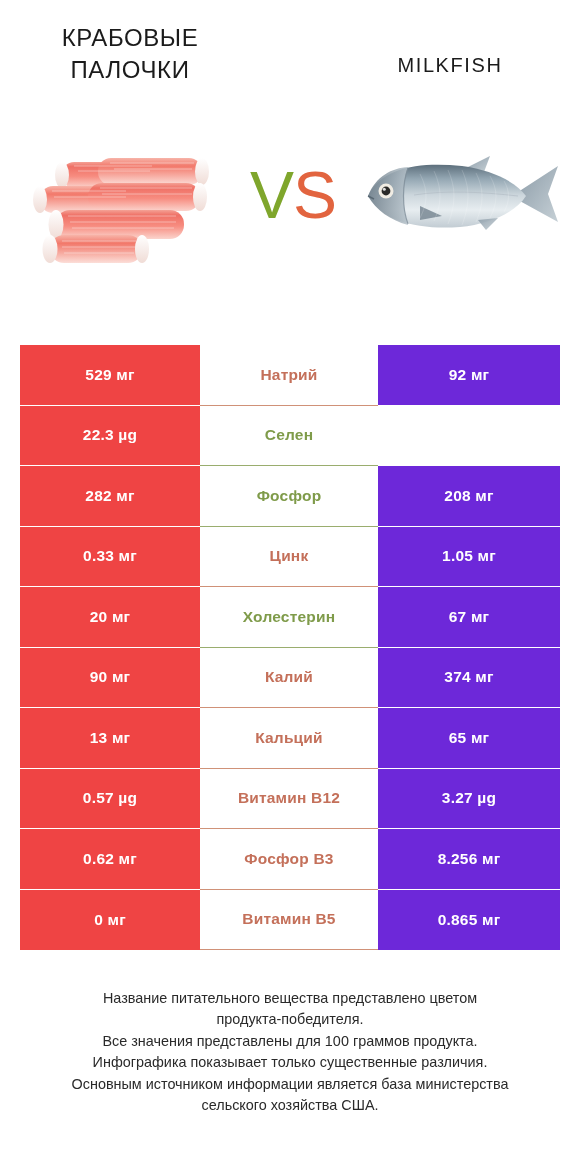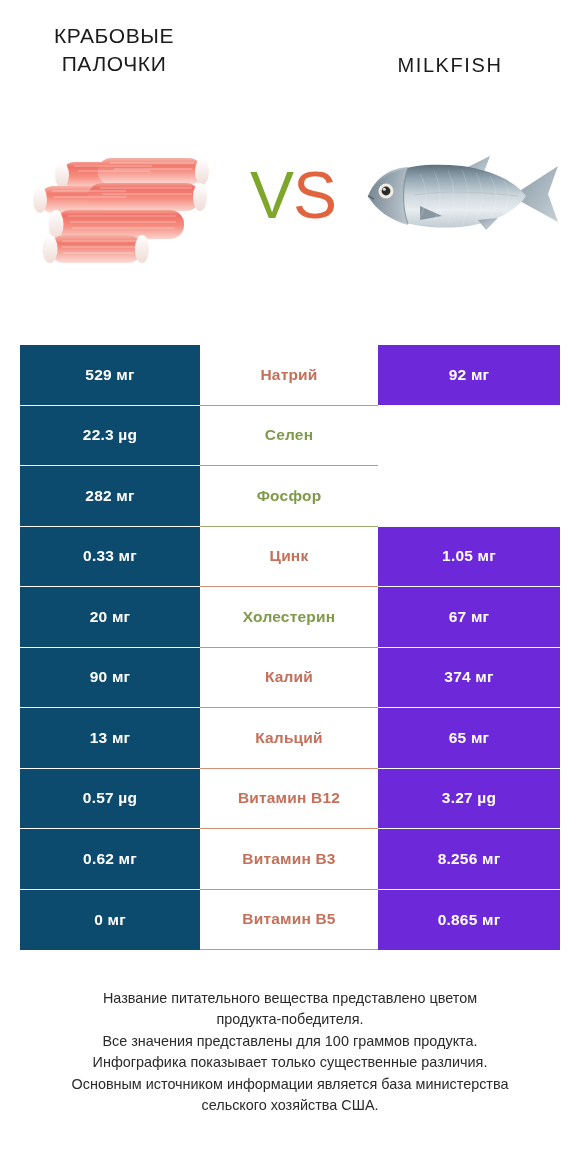--- a/index.html
+++ b/index.html
@@ -15,26 +15,26 @@
 
   
   .titles {
     position: absolute;
     top: 0; left: 0;
     width: 580px;
     height: 110px;
   }
   .title-left {
     position: absolute;
-    left: 4px;
+    left: 20px;
     top: 22px;
     width: 220px;
     text-align: center;
     color: #1b1b1b;
-    font-size: 21px;
+    font-size: 24px;
     font-weight: 400;
     letter-spacing: 0.6px;
     line-height: 1.32;
   }
   .title-right {
     position: absolute;
     left: 340px;
     top: 52px;
     width: 220px;
     text-align: center;
@@ -95,21 +95,21 @@
     display: flex;
     align-items: center;
     justify-content: center;
     height: 100%;
     font-size: 15.5px;
     font-weight: 700;
     letter-spacing: 0.2px;
   }
   .cell-left {
     width: 180px;
-    background: #0c4a6e;
+    background: #ef4444;
     color: #ffffff;
     border-bottom: 1.6px solid #ffffff;
   }
   .cell-mid {
     width: 178px;
     background: #ffffff;
     font-size: 15.5px;
     font-weight: 700;
   }
   .cell-right {
@@ -275,20 +275,21 @@
       <div class="cell cell-mid mid-orange">Натрий</div>
       <div class="cell cell-right">92 мг</div>
     </div>
     <div class="row">
       <div class="cell cell-left">22.3 µg</div>
       <div class="cell cell-mid mid-green">Селен</div>
     </div>
     <div class="row">
       <div class="cell cell-left">282 мг</div>
       <div class="cell cell-mid mid-green">Фосфор</div>
+      <div class="cell cell-right">208 мг</div>
     </div>
     <div class="row">
       <div class="cell cell-left">0.33 мг</div>
       <div class="cell cell-mid mid-orange">Цинк</div>
       <div class="cell cell-right">1.05 мг</div>
     </div>
     <div class="row">
       <div class="cell cell-left">20 мг</div>
       <div class="cell cell-mid mid-green">Холестерин</div>
       <div class="cell cell-right">67 мг</div>
@@ -303,21 +304,21 @@
       <div class="cell cell-mid mid-orange">Кальций</div>
       <div class="cell cell-right">65 мг</div>
     </div>
     <div class="row">
       <div class="cell cell-left">0.57 µg</div>
       <div class="cell cell-mid mid-orange">Витамин B12</div>
       <div class="cell cell-right">3.27 µg</div>
     </div>
     <div class="row">
       <div class="cell cell-left">0.62 мг</div>
-      <div class="cell cell-mid mid-orange">Витамин B3</div>
+      <div class="cell cell-mid mid-orange">Фосфор B3</div>
       <div class="cell cell-right">8.256 мг</div>
     </div>
     <div class="row">
       <div class="cell cell-left">0 мг</div>
       <div class="cell cell-mid mid-orange">Витамин B5</div>
       <div class="cell cell-right">0.865 мг</div>
     </div>
   </div>
 
 <div class="footer">

